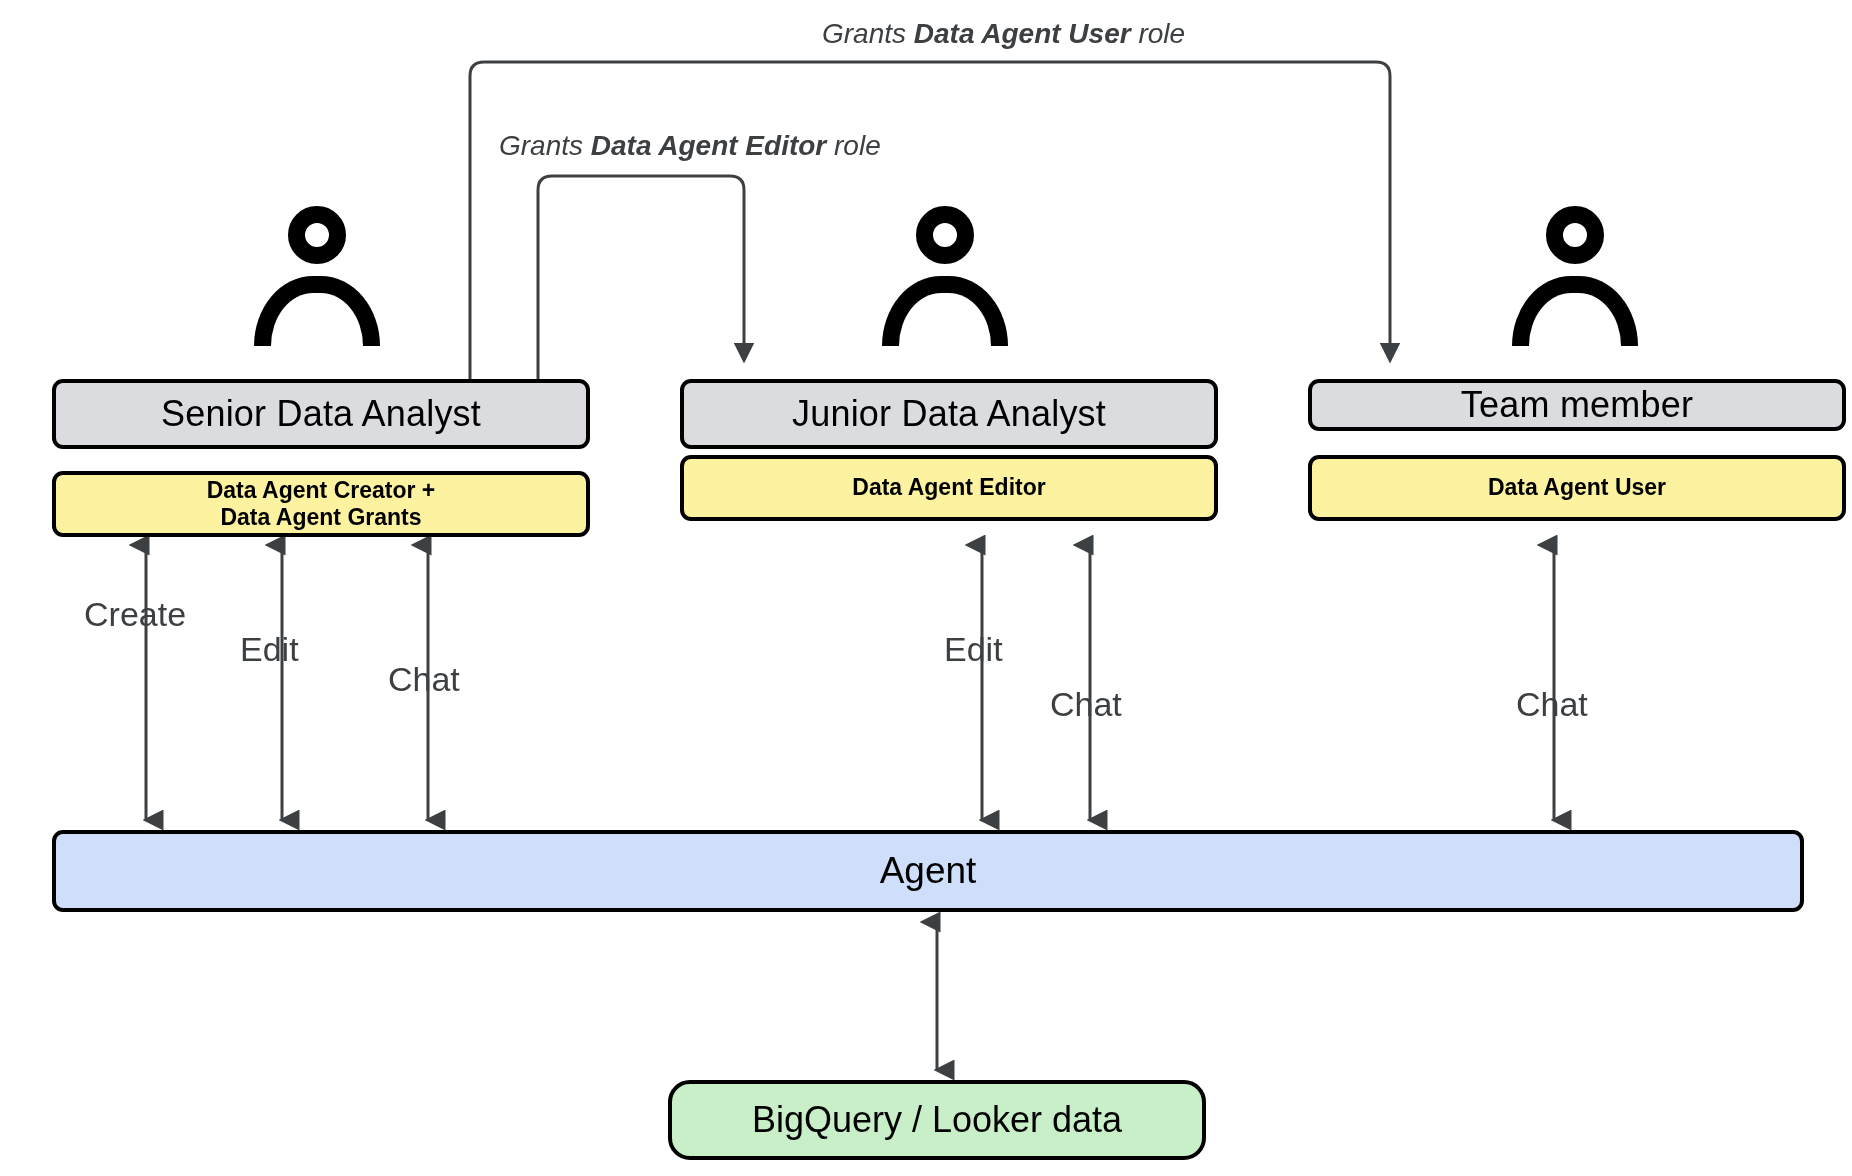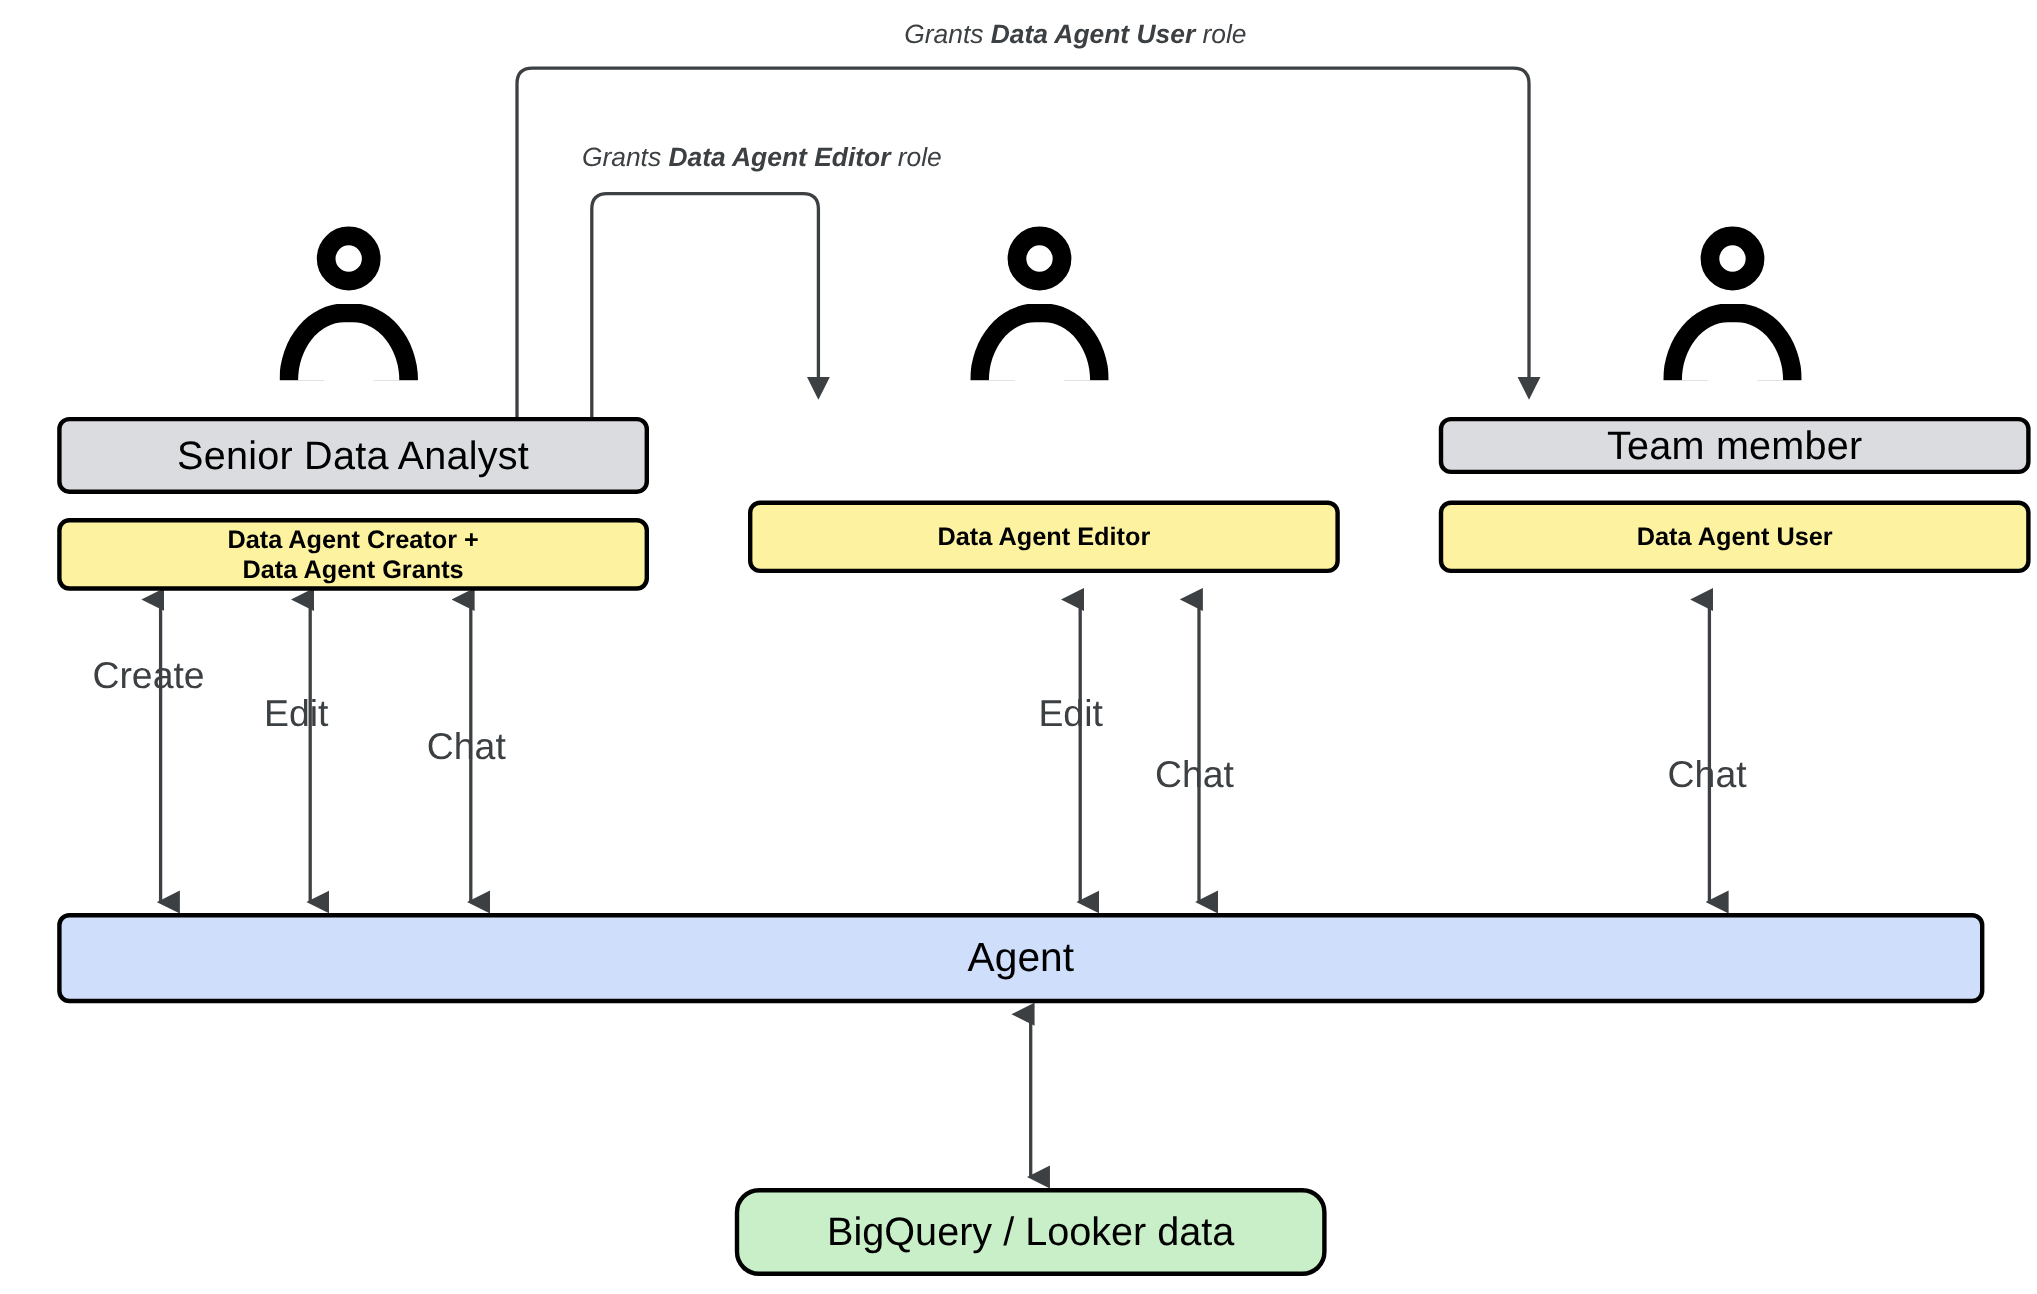--- a/index.html
+++ b/index.html
@@ -119,21 +119,21 @@
 
   
   .flow-label {
     position: absolute;
     font-size: 34px;
     color: #3c4043;
     white-space: nowrap;
   }
   .grant-label {
     position: absolute;
-    font-size: 24px;
+    font-size: 28px;
     font-style: italic;
     color: #3c4043;
     white-space: nowrap;
   }
   .grant-label b {
     font-weight: bold;
     font-style: italic;
   }
 </style>
 </head>
@@ -185,21 +185,21 @@
 
     <g>
       <line x1="937" y1="922" x2="937" y2="1070" stroke="#3c4043" stroke-width="3" marker-start="url(#arrUp)" marker-end="url(#arrDown)"></line>
     </g>
   </svg>
 
   <div class="grant-label" style="left:822px; top:18px;">
     <span>Grants </span><b>Data Agent User</b><span> role</span>
   </div>
 
-  <div class="grant-label" style="left:529px; top:130px;">
+  <div class="grant-label" style="left:499px; top:130px;">
     <span>Grants </span><b>Data Agent Editor</b><span> role</span>
   </div>
 
   <div class="person" style="left:248px; top:206px;">
     <div class="head"></div>
     <div class="body"></div>
   </div>
   <div class="title-box" style="left:52px; top:379px; width:538px; height:70px;">
     <span>Senior Data Analyst</span>
   </div>
@@ -207,20 +207,23 @@
     <span>
       <span>Data Agent Creator +</span><br>
       <span>Data Agent Grants</span>
     </span>
   </div>
 
   <div class="person" style="left:876px; top:206px;">
     <div class="head"></div>
     <div class="body"></div>
   </div>
+  <div class="title-box" style="left:680px; top:379px; width:538px; height:70px;">
+    <span>Junior Data Analyst</span>
+  </div>
   <div class="role-box" style="left:680px; top:455px; width:538px; height:66px;">
     <span>Data Agent Editor</span>
   </div>
 
   <div class="person" style="left:1506px; top:206px;">
     <div class="head"></div>
     <div class="body"></div>
   </div>
   <div class="title-box" style="left:1308px; top:379px; width:538px; height:52px;">
     <span>Team member</span>

